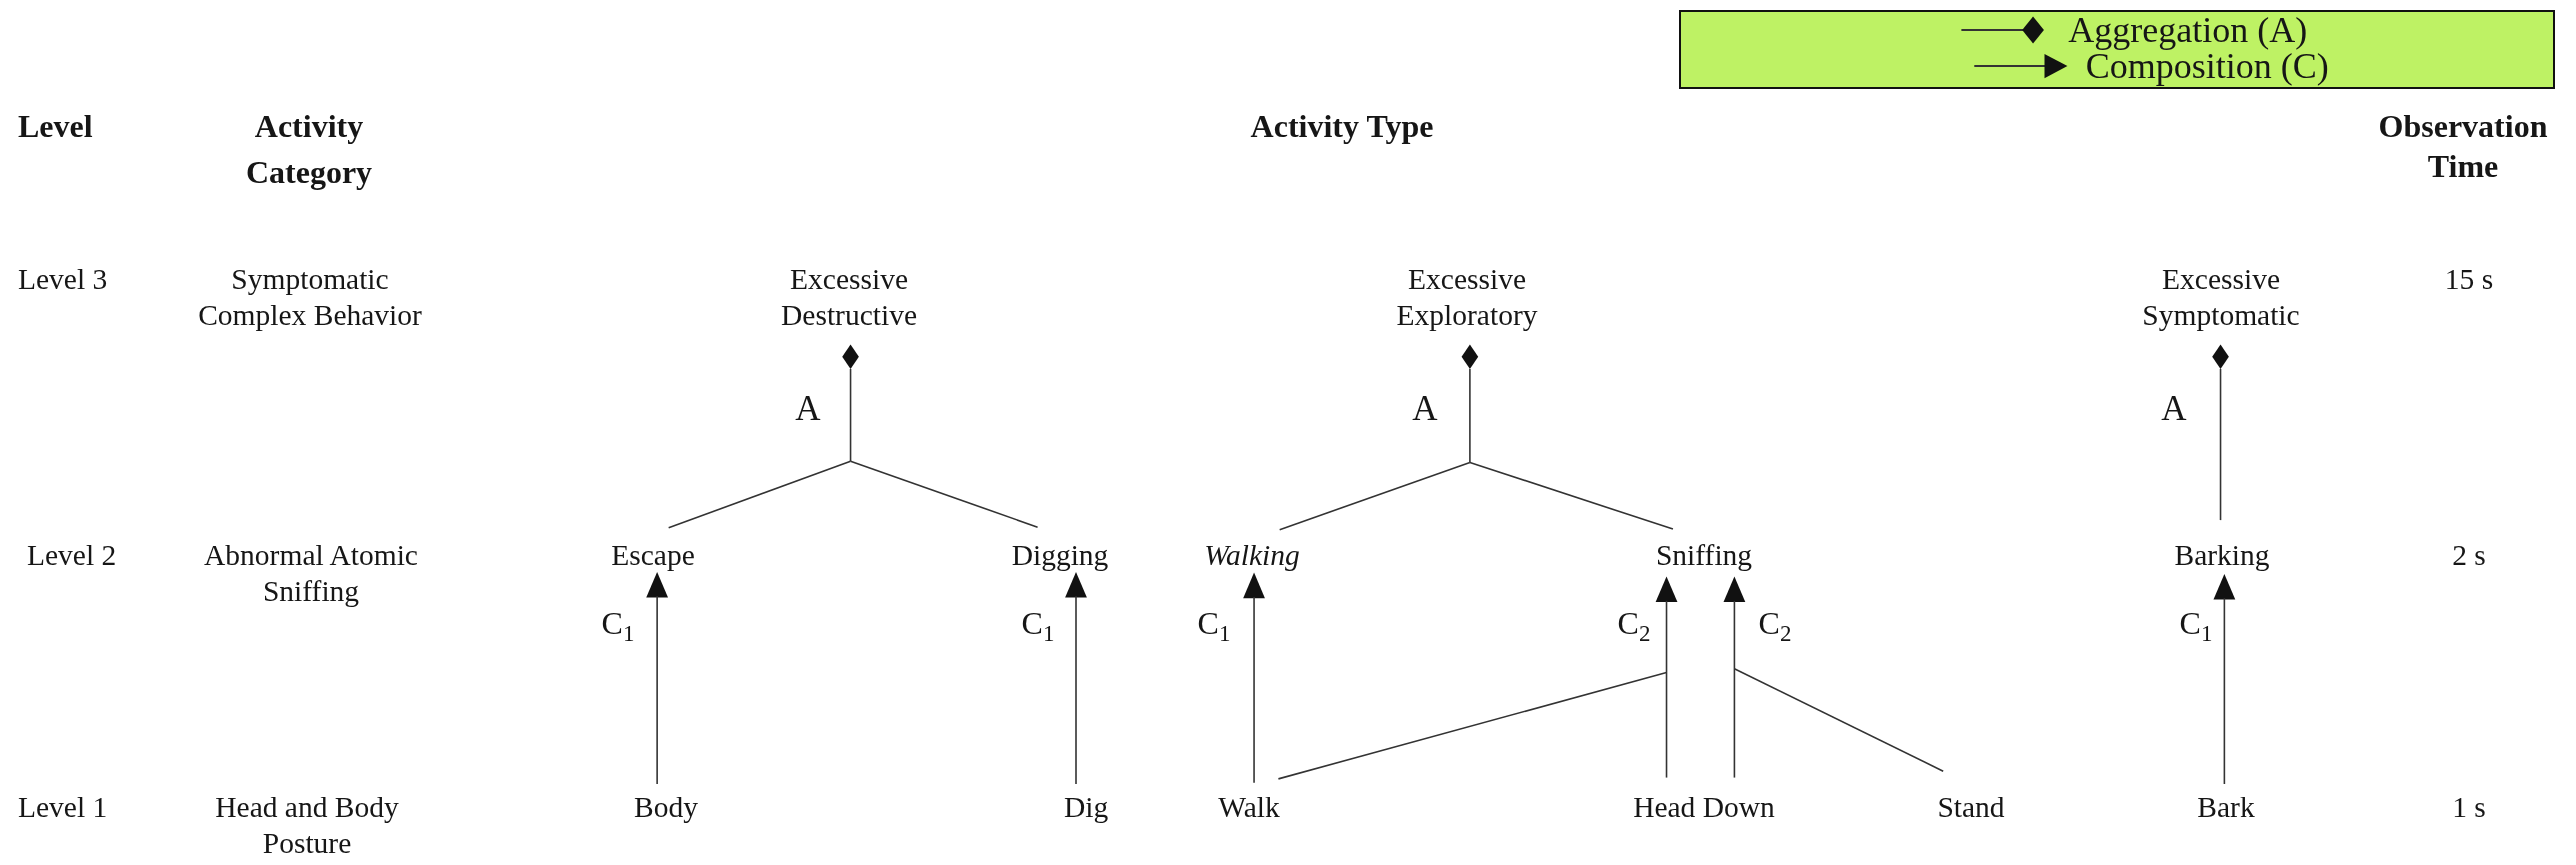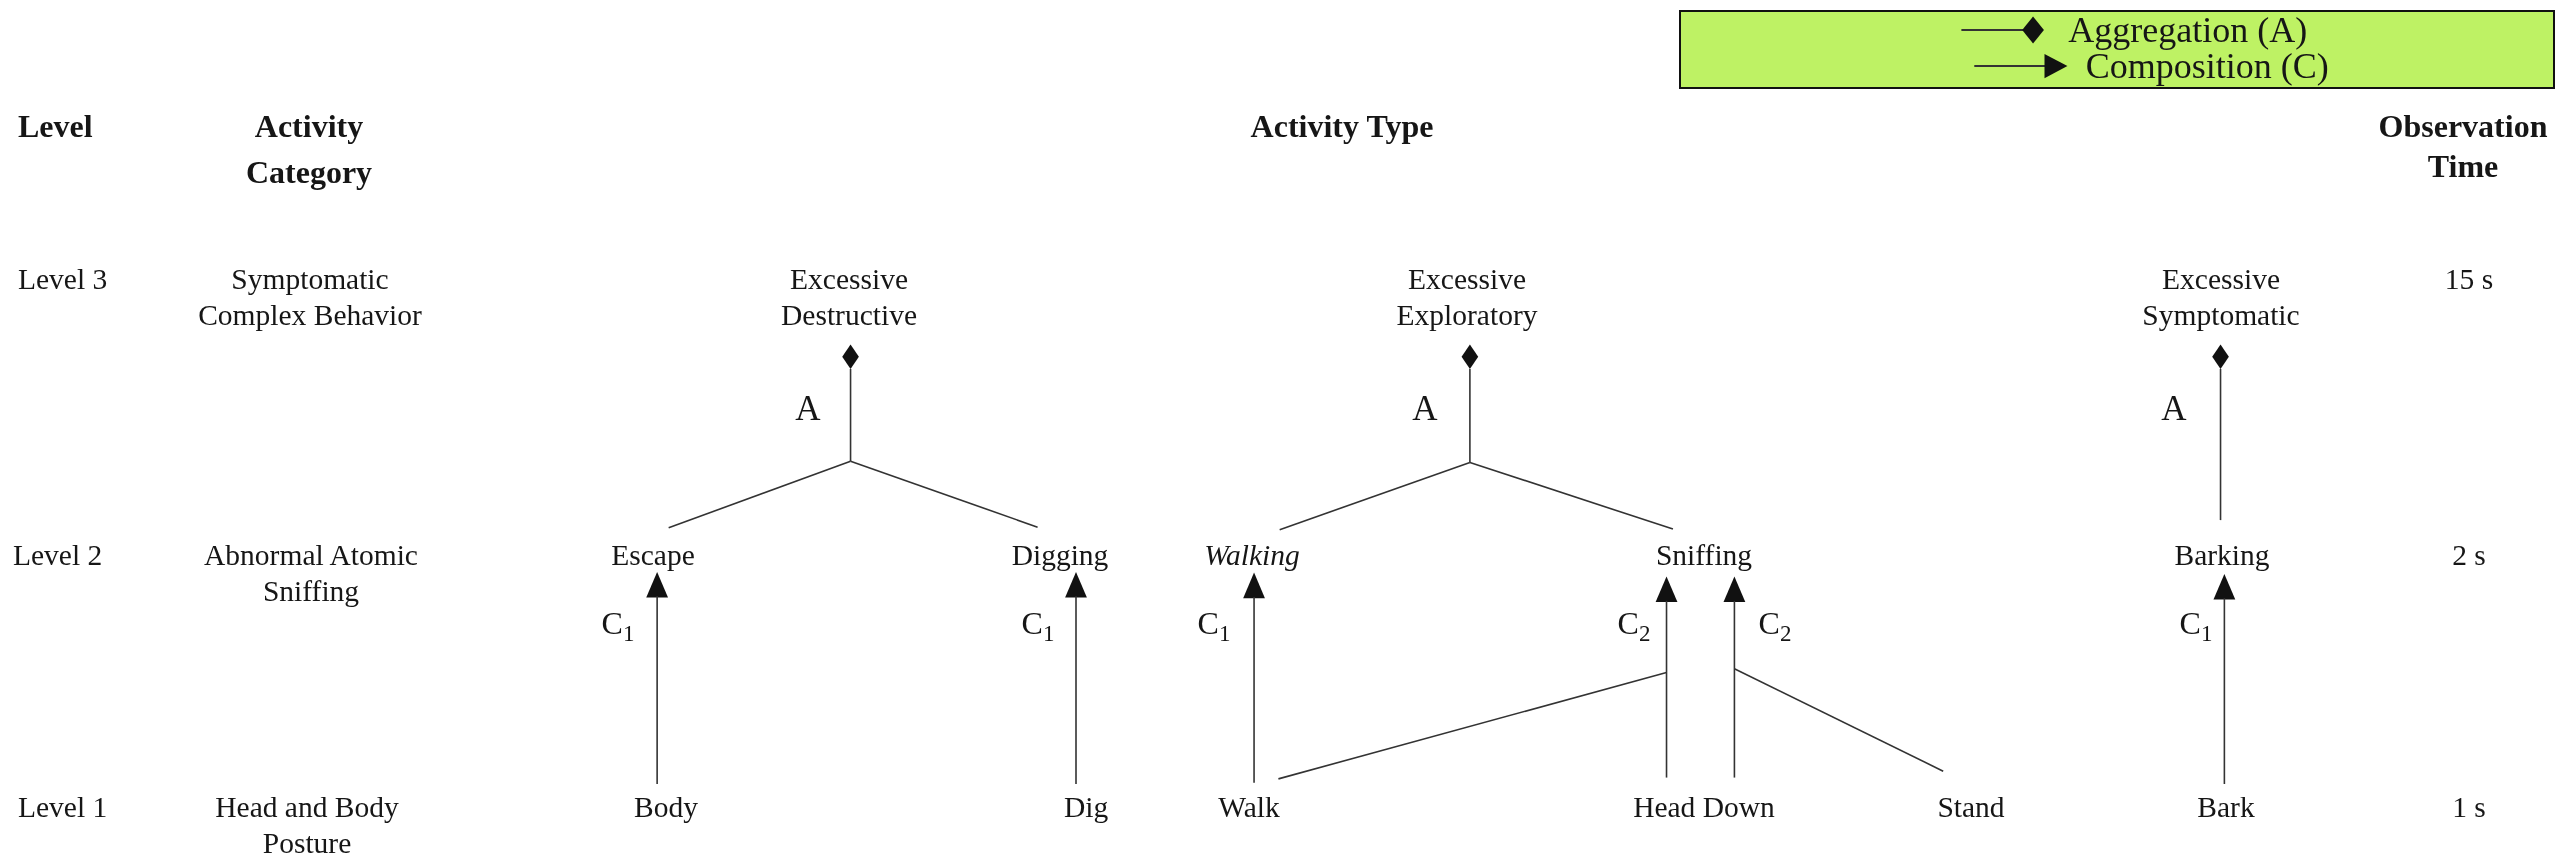--- a/index.html
+++ b/index.html
@@ -96,21 +96,21 @@
   <div class="abs hdr ctr" style="left:309px;top:154px;">Category</div>
   <div class="abs hdr ctr" style="left:1342px;top:108px;">Activity Type</div>
   <div class="abs hdr ctr" style="left:2463px;top:108px;">Observation</div>
   <div class="abs hdr ctr" style="left:2463px;top:148px;">Time</div>
 
   <div class="abs lbl" style="left:18px;top:261px;">Level 3</div>
   <div class="abs lbl ctr" style="left:310px;top:261px;">Symptomatic</div>
   <div class="abs lbl ctr" style="left:310px;top:297px;">Complex Behavior</div>
   <div class="abs lbl ctr" style="left:2469px;top:261px;">15 s</div>
 
-  <div class="abs lbl" style="left:13px;top:537px;">Level 2</div>
+  <div class="abs lbl" style="left:27px;top:537px;">Level 2</div>
   <div class="abs lbl ctr" style="left:311px;top:537px;">Abnormal Atomic</div>
   <div class="abs lbl ctr" style="left:311px;top:573px;">Sniffing</div>
   <div class="abs lbl ctr" style="left:2469px;top:537px;">2 s</div>
 
   <div class="abs lbl" style="left:18px;top:789px;">Level 1</div>
   <div class="abs lbl ctr" style="left:307px;top:789px;">Head and Body</div>
   <div class="abs lbl ctr" style="left:307px;top:825px;">Posture</div>
   <div class="abs lbl ctr" style="left:2469px;top:789px;">1 s</div>
 
   <div class="abs lbl ctr" style="left:849px;top:261px;">Excessive</div>

